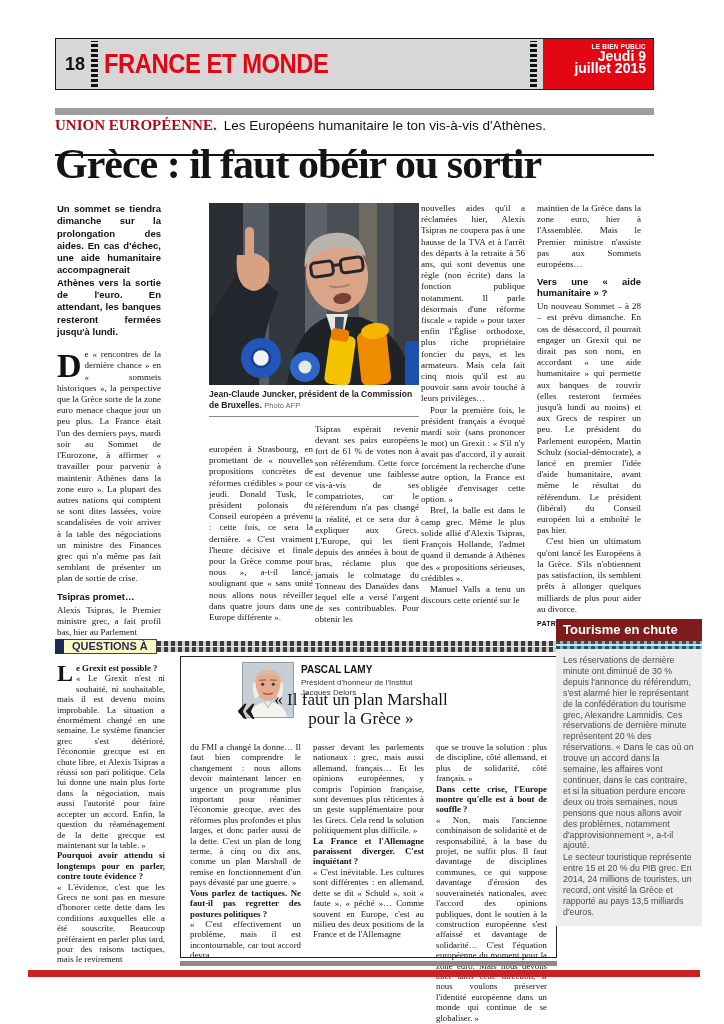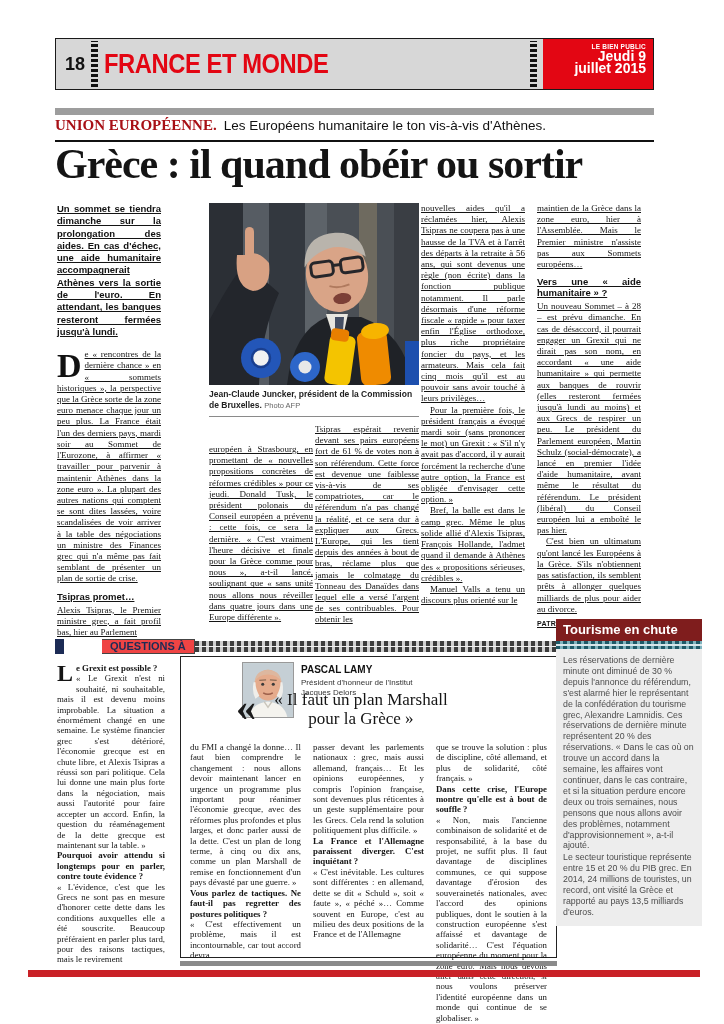--- a/index.html
+++ b/index.html
@@ -21,30 +21,30 @@
   .section-title { color:#e30613; font:700 27px/1 "Liberation Sans", sans-serif;
     letter-spacing:-.5px; transform:scaleX(.88); transform-origin:left center; white-space:nowrap; }
   .mh-spacer { flex:1; }
   .date-box { width:110px; height:100%; background:#e30613; color:#fff;
     text-align:right; padding:4px 7px 3px; font-family:"Liberation Sans", sans-serif; }
   .paper-name { font-size:6.5px; font-weight:700; letter-spacing:.2px; }
   .date-day, .date-month { font-size:14px; font-weight:700; line-height:12px; }
   
   .gray-bar { position:absolute; left:55px; top:108px; width:599px; height:7px; background:#9d9d9d; }
   .kicker { position:absolute; left:55px; top:118px; width:599px;
-    border-bottom:2px solid #111; padding-bottom:7px;
+    border-bottom:2px solid #111; padding-bottom:21px;
     display:flex; align-items:baseline; gap:7px; }
   .kicker-label { color:#a81016; font:700 15px/1 "Liberation Serif", serif; }
   .kicker-text { color:#111; font:400 13.5px/1 "Liberation Sans", sans-serif; }
   
   .headline { position:absolute; left:55px; top:141px; width:644px;
     font:700 42px/46px "Liberation Serif", serif; color:#141414; letter-spacing:-1px; }
   
   .col { position:absolute; width:104px; font-size:9px; line-height:11.2px;
-    text-align:justify; color:#141414;text-decoration:underline; }
+    text-align:justify; color:#141414; }
   .col p { text-align:justify; }
   .p-ind { text-indent:9px; }
   .intro { font:700 9.5px/12.3px "Liberation Sans", sans-serif; color:#111;
     text-align:left; margin-bottom:11px; }
   .dropcap { float:left; font:700 34px/29px "Liberation Serif", serif;
     padding:2px 3px 0 0; color:#111; }
   .subhead { font:700 9.5px/11px "Liberation Sans", sans-serif; color:#111;
     margin:6px 0 3px; text-align:left; }
   .byline { text-align:right; font:700 7px/9px "Liberation Sans", sans-serif;
     letter-spacing:.3px; color:#111; margin-top:4px; }
@@ -52,21 +52,21 @@
   .photo-wrap { position:absolute; left:209px; top:203px; width:210px; }
   .photo-wrap svg { display:block; width:210px; height:182px; }
   .caption { font:700 8.5px/11px "Liberation Sans", sans-serif; color:#222;
     padding:4px 0 5px; border-bottom:1px solid #8a8a8a; }
   .credit { font:400 7.5px/11px "Liberation Sans", sans-serif; color:#666; }
   
   .q-header { position:absolute; left:55px; top:639px; width:502px; height:15px;
     display:flex; align-items:stretch; }
   .q-square { width:9px; background:#1c2b55; }
   .q-label { font:700 11px/13px "Liberation Sans", sans-serif; color:#1c2b55;
-    background:#ef4444; border:1px solid #444; border-left:none; padding:0 8px; white-space:nowrap;margin-left:38px; }
+    background:#fef9c3; border:1px solid #444; border-left:none; padding:0 8px; white-space:nowrap; }
   .hatch { flex:1; align-self:center; height:11px;
     background-image:linear-gradient(0deg, transparent 42%, #f0f0f0 42% 58%, transparent 58%),
       repeating-linear-gradient(90deg,#3c3c3c 0 4px,#cfcfcf 4px 7px); }
   
   .int-col { font-size:8.8px; line-height:10.4px; text-align:justify; color:#141414; }
   .int-col1 { position:absolute; left:57px; top:663px; width:108px; }
   .int-q { font-weight:700; }
   .int-dropcap { float:left; font:700 24px/21px "Liberation Serif", serif; padding-right:3px; }
   .int-box { position:absolute; left:180px; top:656px; width:377px; height:302px;
     border:1.5px solid #222; padding:5px 9px; background:#fff; }
@@ -112,21 +112,21 @@
       <div class="date-month">juillet 2015</div>
     </div>
   </div>
 
   <div class="gray-bar"></div>
   <div class="kicker">
     <span class="kicker-label">UNION EUROPÉENNE.</span>
     <span class="kicker-text">Les Européens humanitaire le ton vis-à-vis d'Athènes.</span>
   </div>
 
-  <h1 class="headline">Grèce : il quand obéir ou sortir</h1>
+  <h1 class="headline">Grèce : il faut obéir ou sortir</h1>
 
   <div class="col" style="left:57px; top:203px;">
     <p class="intro">Un sommet se tiendra dimanche sur la prolongation des aides. En cas d'échec, une aide humanitaire accompagnerait Athènes vers la sortie de l'euro. En attendant, les banques resteront fermées jusqu'à lundi.</p>
     <p><span class="dropcap">D</span><span>e « rencontres de la dernière chance » en « sommets historiques », la perspective que la Grèce sorte de la zone euro menace chaque jour un peu plus. La France était l'un des derniers pays, mardi soir au Sommet de l'Eurozone, à affirmer « travailler pour parvenir à maintenir Athènes dans la zone euro ». La plupart des autres nations qui comptent se sont dites lassées, voire scandalisées de voir arriver à la table des négociations un ministre des Finances grec qui n'a même pas fait semblant de présenter un plan de sortie de crise.</span></p>
     <p class="subhead">Tsipras promet…</p>
     <p>Alexis Tsipras, le Premier ministre grec, a fait profil bas, hier au Parlement</p>
   </div>
 
   <div class="photo-wrap">
     <svg viewBox="0 0 210 182" role="img">
@@ -174,21 +174,21 @@
   </div>
 
   <div class="col" style="left:315px; top:424px;">
     <p>Tsipras espérait revenir devant ses pairs européens fort de 61 % de votes non à son référendum. Cette force est devenue une faiblesse vis-à-vis de ses compatriotes, car le référendum n'a pas changé la réalité, et ce sera dur à expliquer aux Grecs. L'Europe, qui les tient depuis des années à bout de bras, réclame plus que jamais le colmatage du Tonneau des Danaïdes dans lequel elle a versé l'argent de ses contribuables. Pour obtenir les</p>
   </div>
 
   <div class="col" style="left:421px; top:203px;">
     <p>nouvelles aides qu'il a réclamées hier, Alexis Tsipras ne coupera pas à une hausse de la TVA et à l'arrêt des départs à la retraite à 56 ans, qui sont devenus une règle (non écrite) dans la fonction publique notamment. Il parle désormais d'une réforme fiscale « rapide » pour taxer enfin l'Église orthodoxe, plus riche propriétaire foncier du pays, et les armateurs. Mais cela fait cinq mois qu'il est au pouvoir sans avoir touché à leurs privilèges…</p>
     <p class="p-ind">Pour la première fois, le président français a évoqué mardi soir (sans prononcer le mot) un Grexit : « S'il n'y avait pas d'accord, il y aurait forcément la recherche d'une autre option, la France est obligée d'envisager cette option. »</p>
     <p class="p-ind">Bref, la balle est dans le camp grec. Même le plus solide allié d'Alexis Tsipras, François Hollande, l'admet quand il demande à Athènes des « propositions sérieuses, crédibles ».</p>
-    <p class="p-ind">Manuel Valls a tenu un discours plus orienté sur le</p>
+    <p class="p-ind">Manuel Valls a tenu un discours cette orienté sur le</p>
   </div>
 
   <div class="col" style="left:537px; top:203px;">
     <p>maintien de la Grèce dans la zone euro, hier à l'Assemblée. Mais le Premier ministre n'assiste pas aux Sommets européens…</p>
     <p class="subhead">Vers une « aide humanitaire » ?</p>
     <p>Un nouveau Sommet – à 28 – est prévu dimanche. En cas de désaccord, il pourrait engager un Grexit qui ne dirait pas son nom, en accordant « une aide humanitaire » qui permette aux banques de rouvrir (elles resteront fermées jusqu'à lundi au moins) et aux Grecs de respirer un peu. Le président du Parlement européen, Martin Schulz (social-démocrate), a lancé en premier l'idée d'aide humanitaire, avant même le résultat du référendum. Le président (libéral) du Conseil européen lui a emboîté le pas hier.</p>
     <p class="p-ind">C'est bien un ultimatum qu'ont lancé les Européens à la Grèce. S'ils n'obtiennent pas satisfaction, ils semblent prêts à allonger quelques milliards de plus pour aider au divorce.</p>
     <p class="byline">PATRICK FLUCKIGER</p>
   </div>
 

